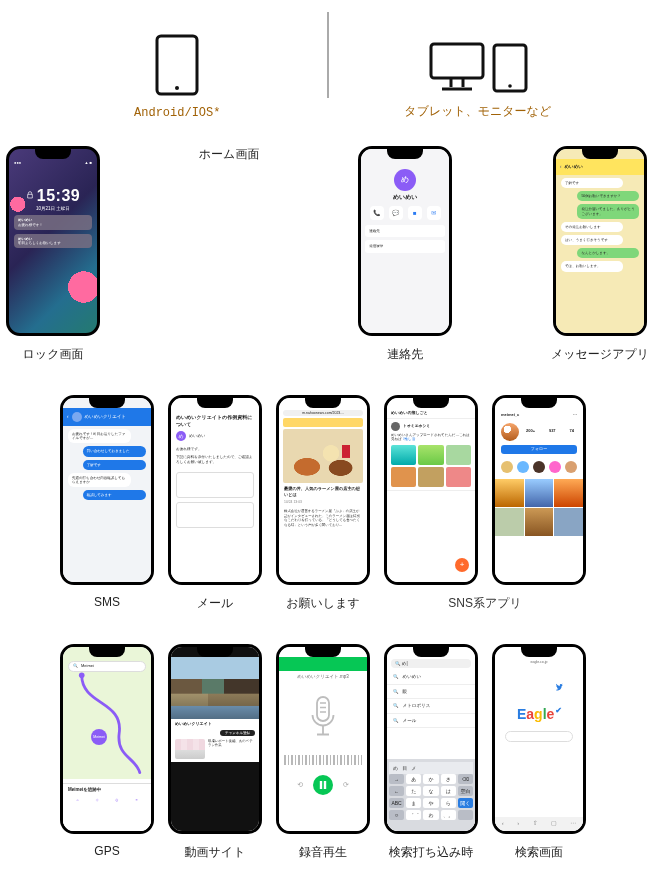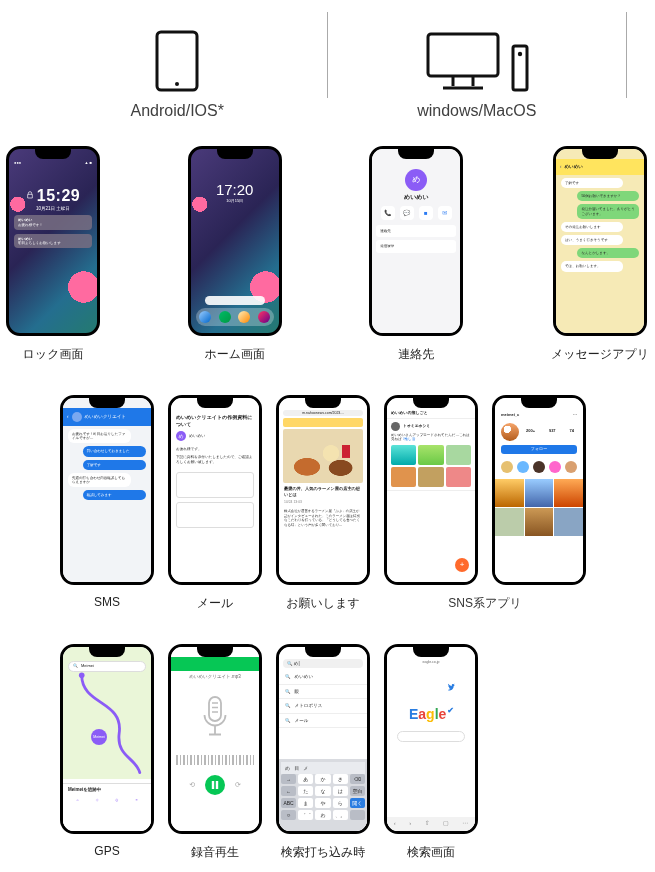--- a/index.html
+++ b/index.html
@@ -18,21 +18,21 @@
     justify-content: space-between;
     padding: 12px 28px 8px 28px;
   }
   .dev-col {
     display: flex;
     flex-direction: column;
     align-items: center;
     gap: 10px;
     flex: 1;
   }
-  .dev-col .lbl { font-size: 16px; color: #404040; }
+  .dev-col .lbl { font-size: 12px; color: #a16207; font-family: Liberation Mono, monospace; }
   .vline {
     width: 1px;
     background: #aaa;
     height: 86px;
     margin-bottom: 22px;
   }
   .dev-icons { display: flex; align-items: flex-end; gap: 6px; height: 62px; }
   .dev-icons svg { display: block; stroke: #111; stroke-width: 3; fill: none; }
 
   
@@ -256,85 +256,72 @@
   <div class="dev-col">
     <div class="dev-icons">
       <svg width="44" height="62">
         <rect x="2" y="2" width="40" height="58" rx="4"></rect>
         <circle cx="22" cy="54" r="2" fill="#111" stroke="none"></circle>
       </svg>
     </div>
     <span class="lbl">Android/IOS*</span>
   </div>
   <div class="vline"></div>
+  <div class="vline"></div>
   <div class="dev-col">
     <div class="dev-icons">
-      <svg width="80" height="62">
-        <rect x="3" y="4" width="70" height="42" rx="3"></rect>
-        <line x1="28" y1="46" x2="28" y2="56"></line>
-          <line x1="48" y1="46" x2="48" y2="56"></line>
-        <line x1="18" y1="58" x2="58" y2="58"></line>
+      <svg width="58" height="52">
+        <rect x="3" y="3" width="52" height="34" rx="3"></rect>
+        <line x1="23" y1="37" x2="23" y2="46"></line>
+          <line x1="35" y1="37" x2="35" y2="46"></line>
+        <line x1="14" y1="48" x2="44" y2="48"></line>
       </svg>
-      <svg width="18" height="48">
-        <rect x="2" y="2" width="14" height="44" rx="2"></rect>
-        <circle cx="9" cy="10" r="2.2" fill="#111" stroke="none"></circle>
+      <svg width="36" height="50">
+        <rect x="2" y="2" width="32" height="46" rx="3"></rect>
+        <circle cx="18" cy="43" r="1.8" fill="#111" stroke="none"></circle>
       </svg>
     </div>
-    <span class="lbl">windows/MacOS</span>
-  </div>
-  <div class="vline"></div>
+    <span class="lbl">タブレット、モニターなど</span>
+  </div>
 </div>
 
 <div class="grid">
 
 <div class="row row-6">
 
   <div class="cell">
     <div class="ph bg-lock">
       <div class="scr lock">
         <div class="top">
               <span>●●●</span>
               <span>▲ ■</span>
             </div>
         <div class="center">
           <div class="tm">
             <svg class="padlock" viewBox="0 0 24 24">
                   <path fill="none" stroke="#fff" stroke-width="2" d="M7 10V7a5 5 0 0110 0v3M5 10h14v11H5z"></path>
                 </svg>
-            <span>15:29</span>
+            <span>15:39</span>
           </div>
           <div class="dt">10月21日 土曜日</div>
         </div>
         <div class="notif">
           <div class="ttl">めいめい</div>
           <div>お疲れ様です！</div>
         </div>
         <div class="notif">
           <div class="ttl">めいめい</div>
           <div>明日よろしくお願いします</div>
         </div>
       </div>
     </div>
     <span class="lbl">ロック画面</span>
   </div>
 
   <div class="cell">
-    <div class="ph bg-lock">
-      <div class="scr home">
-        <div class="tm2">17:20</div>
-        <div class="dt2">10月15日</div>
-        <div class="srch"></div>
-        <div class="dock">
-          <div class="aicn a1"></div>
-          <div class="aicn a2"></div>
-          <div class="aicn a3"></div>
-          <div class="aicn a4"></div>
-        </div>
-      </div>
-    </div>
     <span class="lbl">ホーム画面</span>
   </div>
 
 
 
   <div class="cell">
     <div class="ph">
       <div class="scr contact">
         <div class="cav">め</div>
         <div class="cnm2">めいめい</div>
@@ -508,20 +495,36 @@
                 <span>◇</span>
                 <span>◎</span>
                 <span>≡</span>
               </div>
         </div>
       </div>
     </div>
     <span class="lbl">GPS</span>
   </div>
 
+  <div class="cell">
+    <div class="ph">
+      <div class="scr video">
+        <div class="vimg"></div>
+        <div class="vi">
+          <div class="vt">めいめいクリエイト</div>
+          <div class="chbtn">チャンネル登録</div>
+          <div class="rel">
+            <div class="th"></div>
+            <div class="rt">現場レポート後編、あのベテラン作業</div>
+          </div>
+        </div>
+      </div>
+    </div>
+    <span class="lbl">動画サイト</span>
+  </div>
 
   <div class="cell">
     <div class="ph">
       <div class="scr rec">
         <div class="rh"></div>
         <div class="rn">めいめいクリエイト.mp3</div>
         <div class="mic">
           <svg width="36" height="46" viewBox="0 0 24 30">
             <rect x="8" y="1" width="8" height="16" rx="4" fill="none" stroke="#bdbdbd" stroke-width="1.2"></rect>
             <line x1="10" y1="5" x2="14" y2="5" stroke="#bdbdbd"></line>

